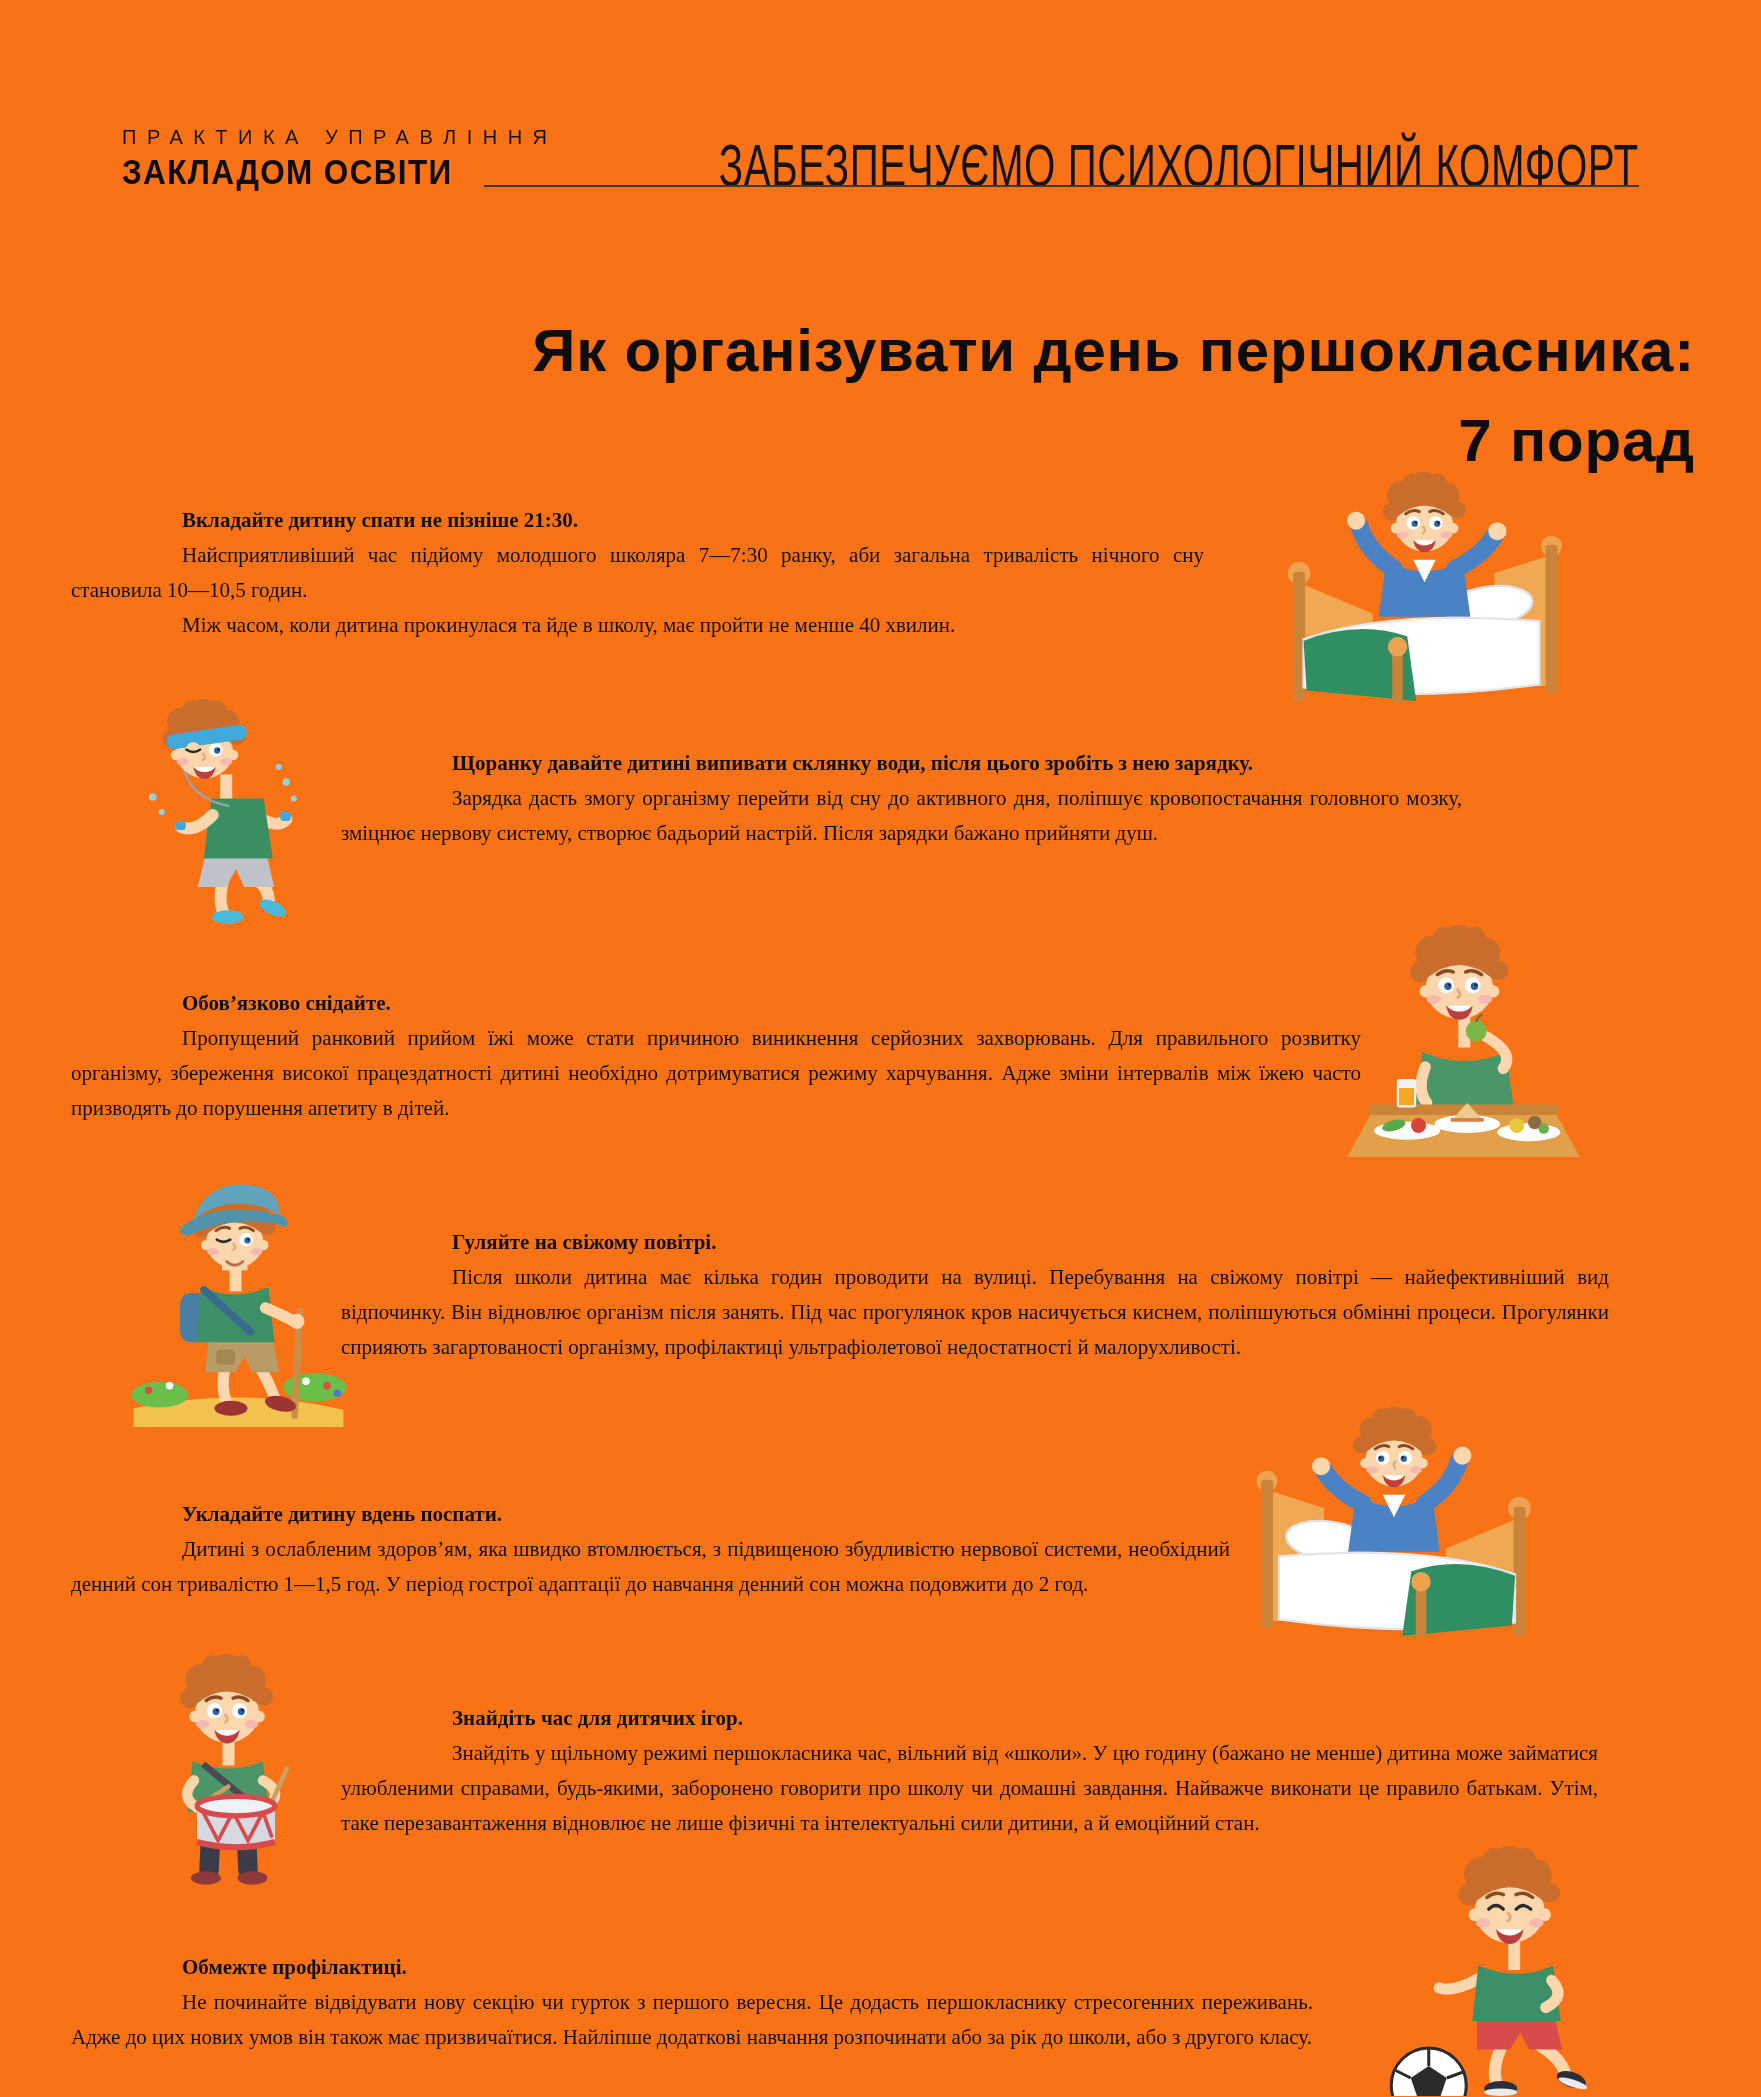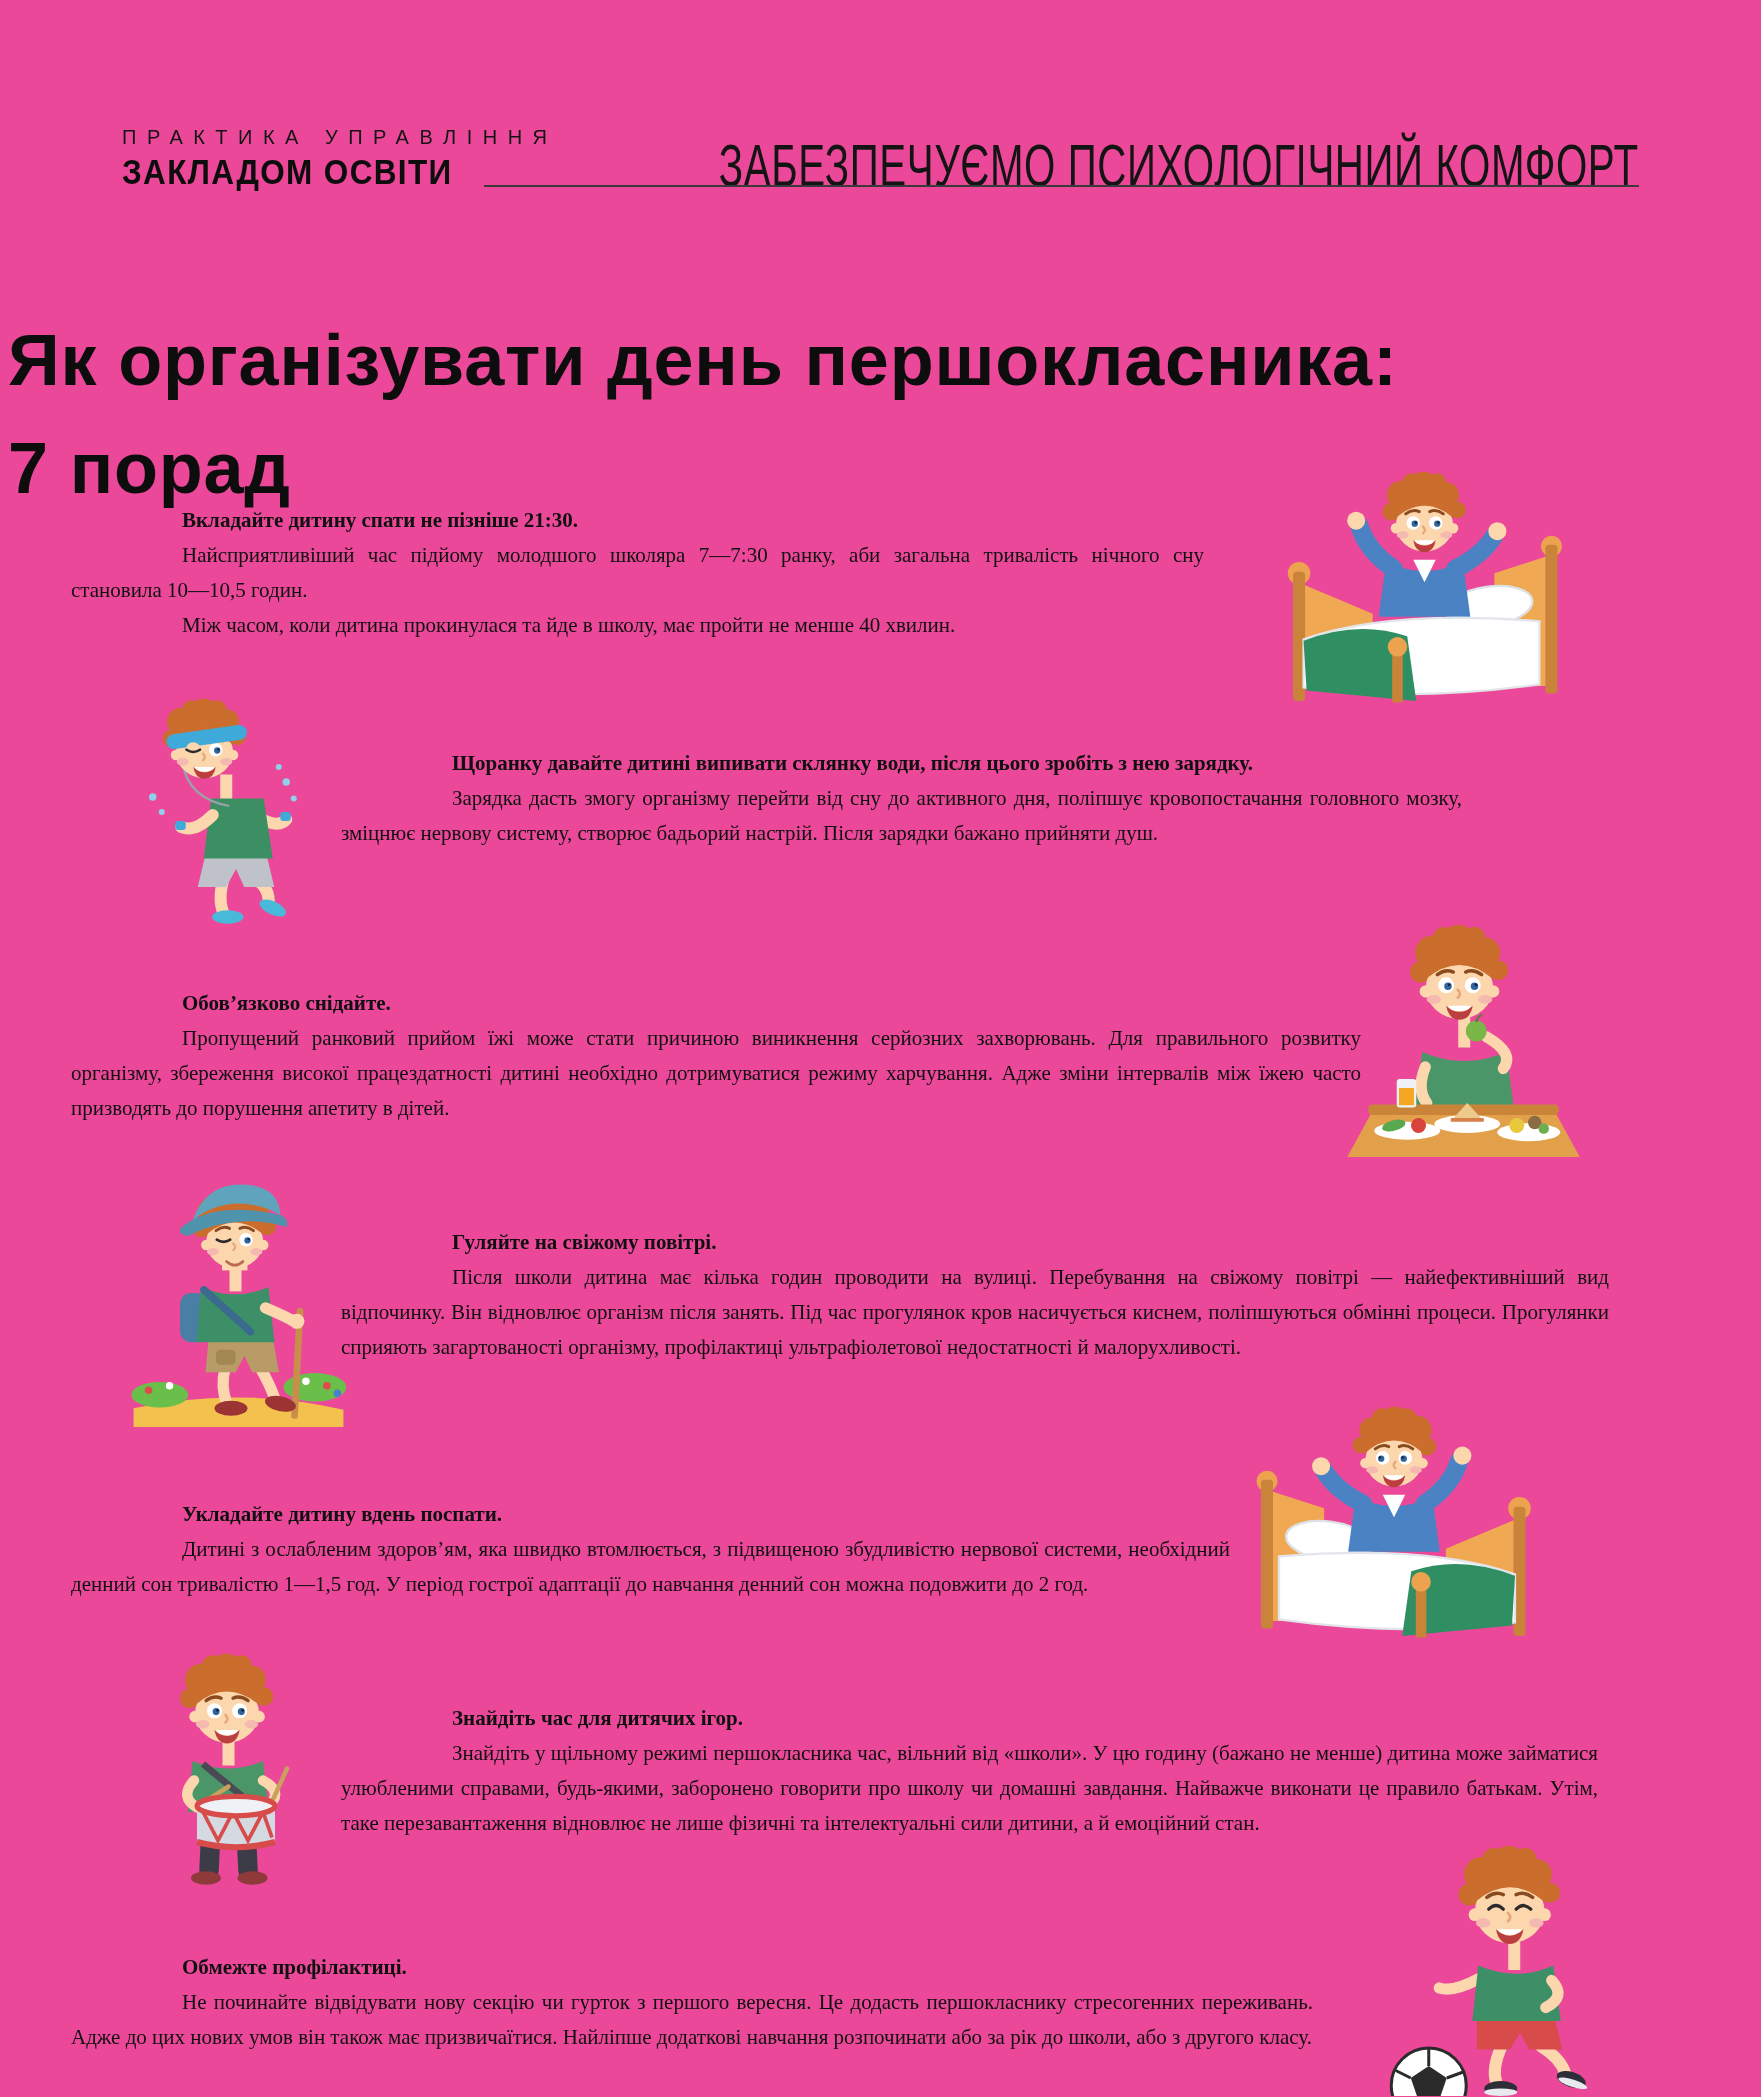--- a/index.html
+++ b/index.html
@@ -1,17 +1,17 @@
 <!DOCTYPE html>
 <html lang="uk" style="font-size:12px"><head>
 <meta charset="utf-8">
 <style>
   html,body{margin:0;padding:0;background:#fff;}
   .page{
-    position:relative;width:1761px;height:2097px;background:#ec4899;
+    position:relative;width:1761px;height:2097px;background:#f97316;
     font-family:"Liberation Serif", serif;color:#111;overflow:hidden;
   }
   
   .brand{position:absolute;left:122px;top:126px;}
   .brand-line1{
     font-family:"Liberation Sans", sans-serif;font-size:20px;font-weight:400;
     letter-spacing:10.5px;color:#141414;white-space:nowrap;
   }
   .brand-line2{
     font-family:"Liberation Sans", sans-serif;font-size:35px;font-weight:700;
@@ -20,22 +20,22 @@
   }
   .section-head{
     position:absolute;right:122px;top:135px;
     font-family:"Liberation Sans", sans-serif;font-size:56px;font-weight:400;
     color:#141414;white-space:nowrap;letter-spacing:0.8px;
     transform:scale(.72,1.05);transform-origin:100% 100%;
   }
   .header-rule{position:absolute;left:484px;top:185px;width:1155px;height:2.3px;background:#3a3a3a;}
   
   .title{
-    position:absolute;left:8px;top:306px;width:1695px;text-align:left;
-    font-family:"Liberation Sans", sans-serif;font-weight:700;font-size:72px;
+    position:absolute;left:0;top:306px;width:1695px;text-align:right;
+    font-family:"Liberation Sans", sans-serif;font-weight:700;font-size:60px;
     line-height:1.5;color:#0d0d0d;letter-spacing:0.8px;
   }
   
   .tip{position:absolute;text-align:justify;font-size:21px;line-height:35px;color:#101010;z-index:2;}
   .tip p{margin:0;text-indent:111px;}
   .tip .h{font-weight:700;}
   .tip-1{left:71px;top:503px;width:1133px;}
   .tip-2{left:341px;top:746px;width:1121px;}
   .tip-3{left:71px;top:986px;width:1290px;}
   .tip-4{left:341px;top:1225px;width:1268px;}

